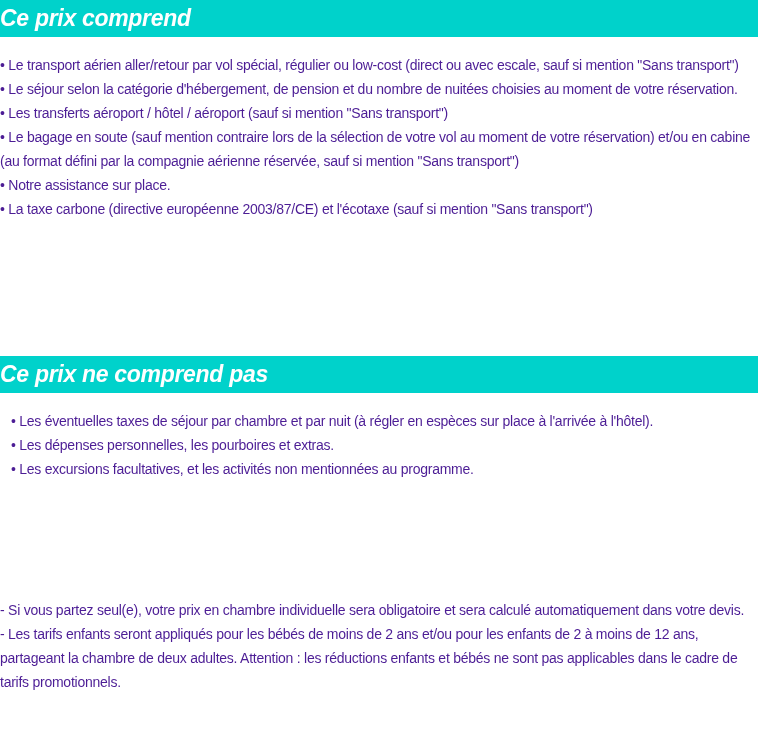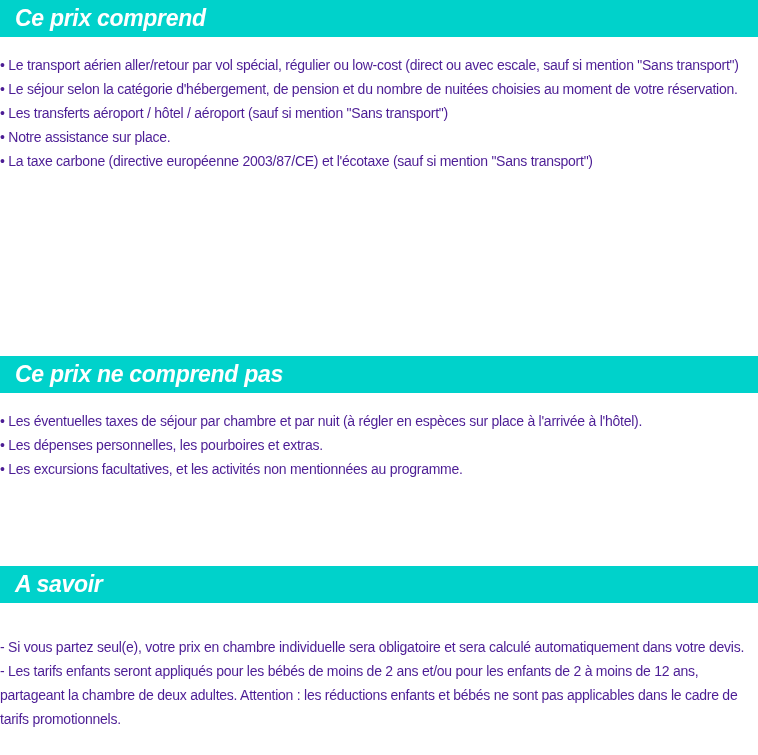--- a/index.html
+++ b/index.html
@@ -20,66 +20,65 @@
       width: 758px;
     }
     .section-header {
       height: 37px;
       background: #00d2cb;
       color: #ffffff;
       font-style: italic;
       font-weight: bold;
       font-size: 23px;
       line-height: 37px;
-      padding-left: 15px;
       box-sizing: border-box;
       letter-spacing: -0.3px;
     }
     .section-body {
       margin: 0;
       padding: 0;
       list-style: none;
       color: #4c1d95;
       font-size: 14px;
       line-height: 24px;
       letter-spacing: -0.25px;
     }
     .section-body li {
       margin: 0;
       padding: 0;
     }
     #sec-included { top: 0; }
     #sec-included .section-body { margin-top: 16px; }
     #sec-excluded { top: 356px; }
-    #sec-excluded .section-body { margin-top: 16px; }
+    #sec-excluded .section-body { margin-top: 16px; margin-left: 11px; }
     #sec-info { top: 566px; }
     #sec-info .section-body { margin-top: 32px; }
   </style>
 </head>
 <body>
 
 <section class="section" id="sec-included">
   <h2 class="section-header" style="margin:0;">Ce prix comprend</h2>
   <ul class="section-body">
     <li>• Le transport aérien aller/retour par vol spécial, régulier ou low-cost (direct ou avec escale, sauf si mention "Sans transport")</li>
     <li>• Le séjour selon la catégorie d'hébergement, de pension et du nombre de nuitées choisies au moment de votre réservation.</li>
     <li>• Les transferts aéroport / hôtel / aéroport (sauf si mention "Sans transport")</li>
+    <li>• Le bagage en soute (sauf mention contraire lors de la sélection de votre vol au moment de votre réservation) et/ou en cabine (au format défini par la compagnie aérienne réservée, sauf si mention "Sans transport")</li>
     <li>• Notre assistance sur place.</li>
     <li>• La taxe carbone (directive européenne 2003/87/CE) et l'écotaxe (sauf si mention "Sans transport")</li>
   </ul>
 </section>
 
 <section class="section" id="sec-excluded">
   <h2 class="section-header" style="margin:0;">Ce prix ne comprend pas</h2>
   <ul class="section-body">
     <li>• Les éventuelles taxes de séjour par chambre et par nuit (à régler en espèces sur place à l'arrivée à l'hôtel).</li>
     <li>• Les dépenses personnelles, les pourboires et extras.</li>
     <li>• Les excursions facultatives, et les activités non mentionnées au programme.</li>
   </ul>
 </section>
 
 <section class="section" id="sec-info">
-  <h2 class="section-header" style="margin:0;">A savoir</h2>
   <ul class="section-body">
     <li>- Si vous partez seul(e), votre prix en chambre individuelle sera obligatoire et sera calculé automatiquement dans votre devis.</li>
     <li>- Les tarifs enfants seront appliqués pour les bébés de moins de 2 ans et/ou pour les enfants de 2 à moins de 12 ans, partageant la chambre de deux adultes. Attention : les réductions enfants et bébés ne sont pas applicables dans le cadre de tarifs promotionnels.</li>
   </ul>
 </section>
 
 </body></html>

